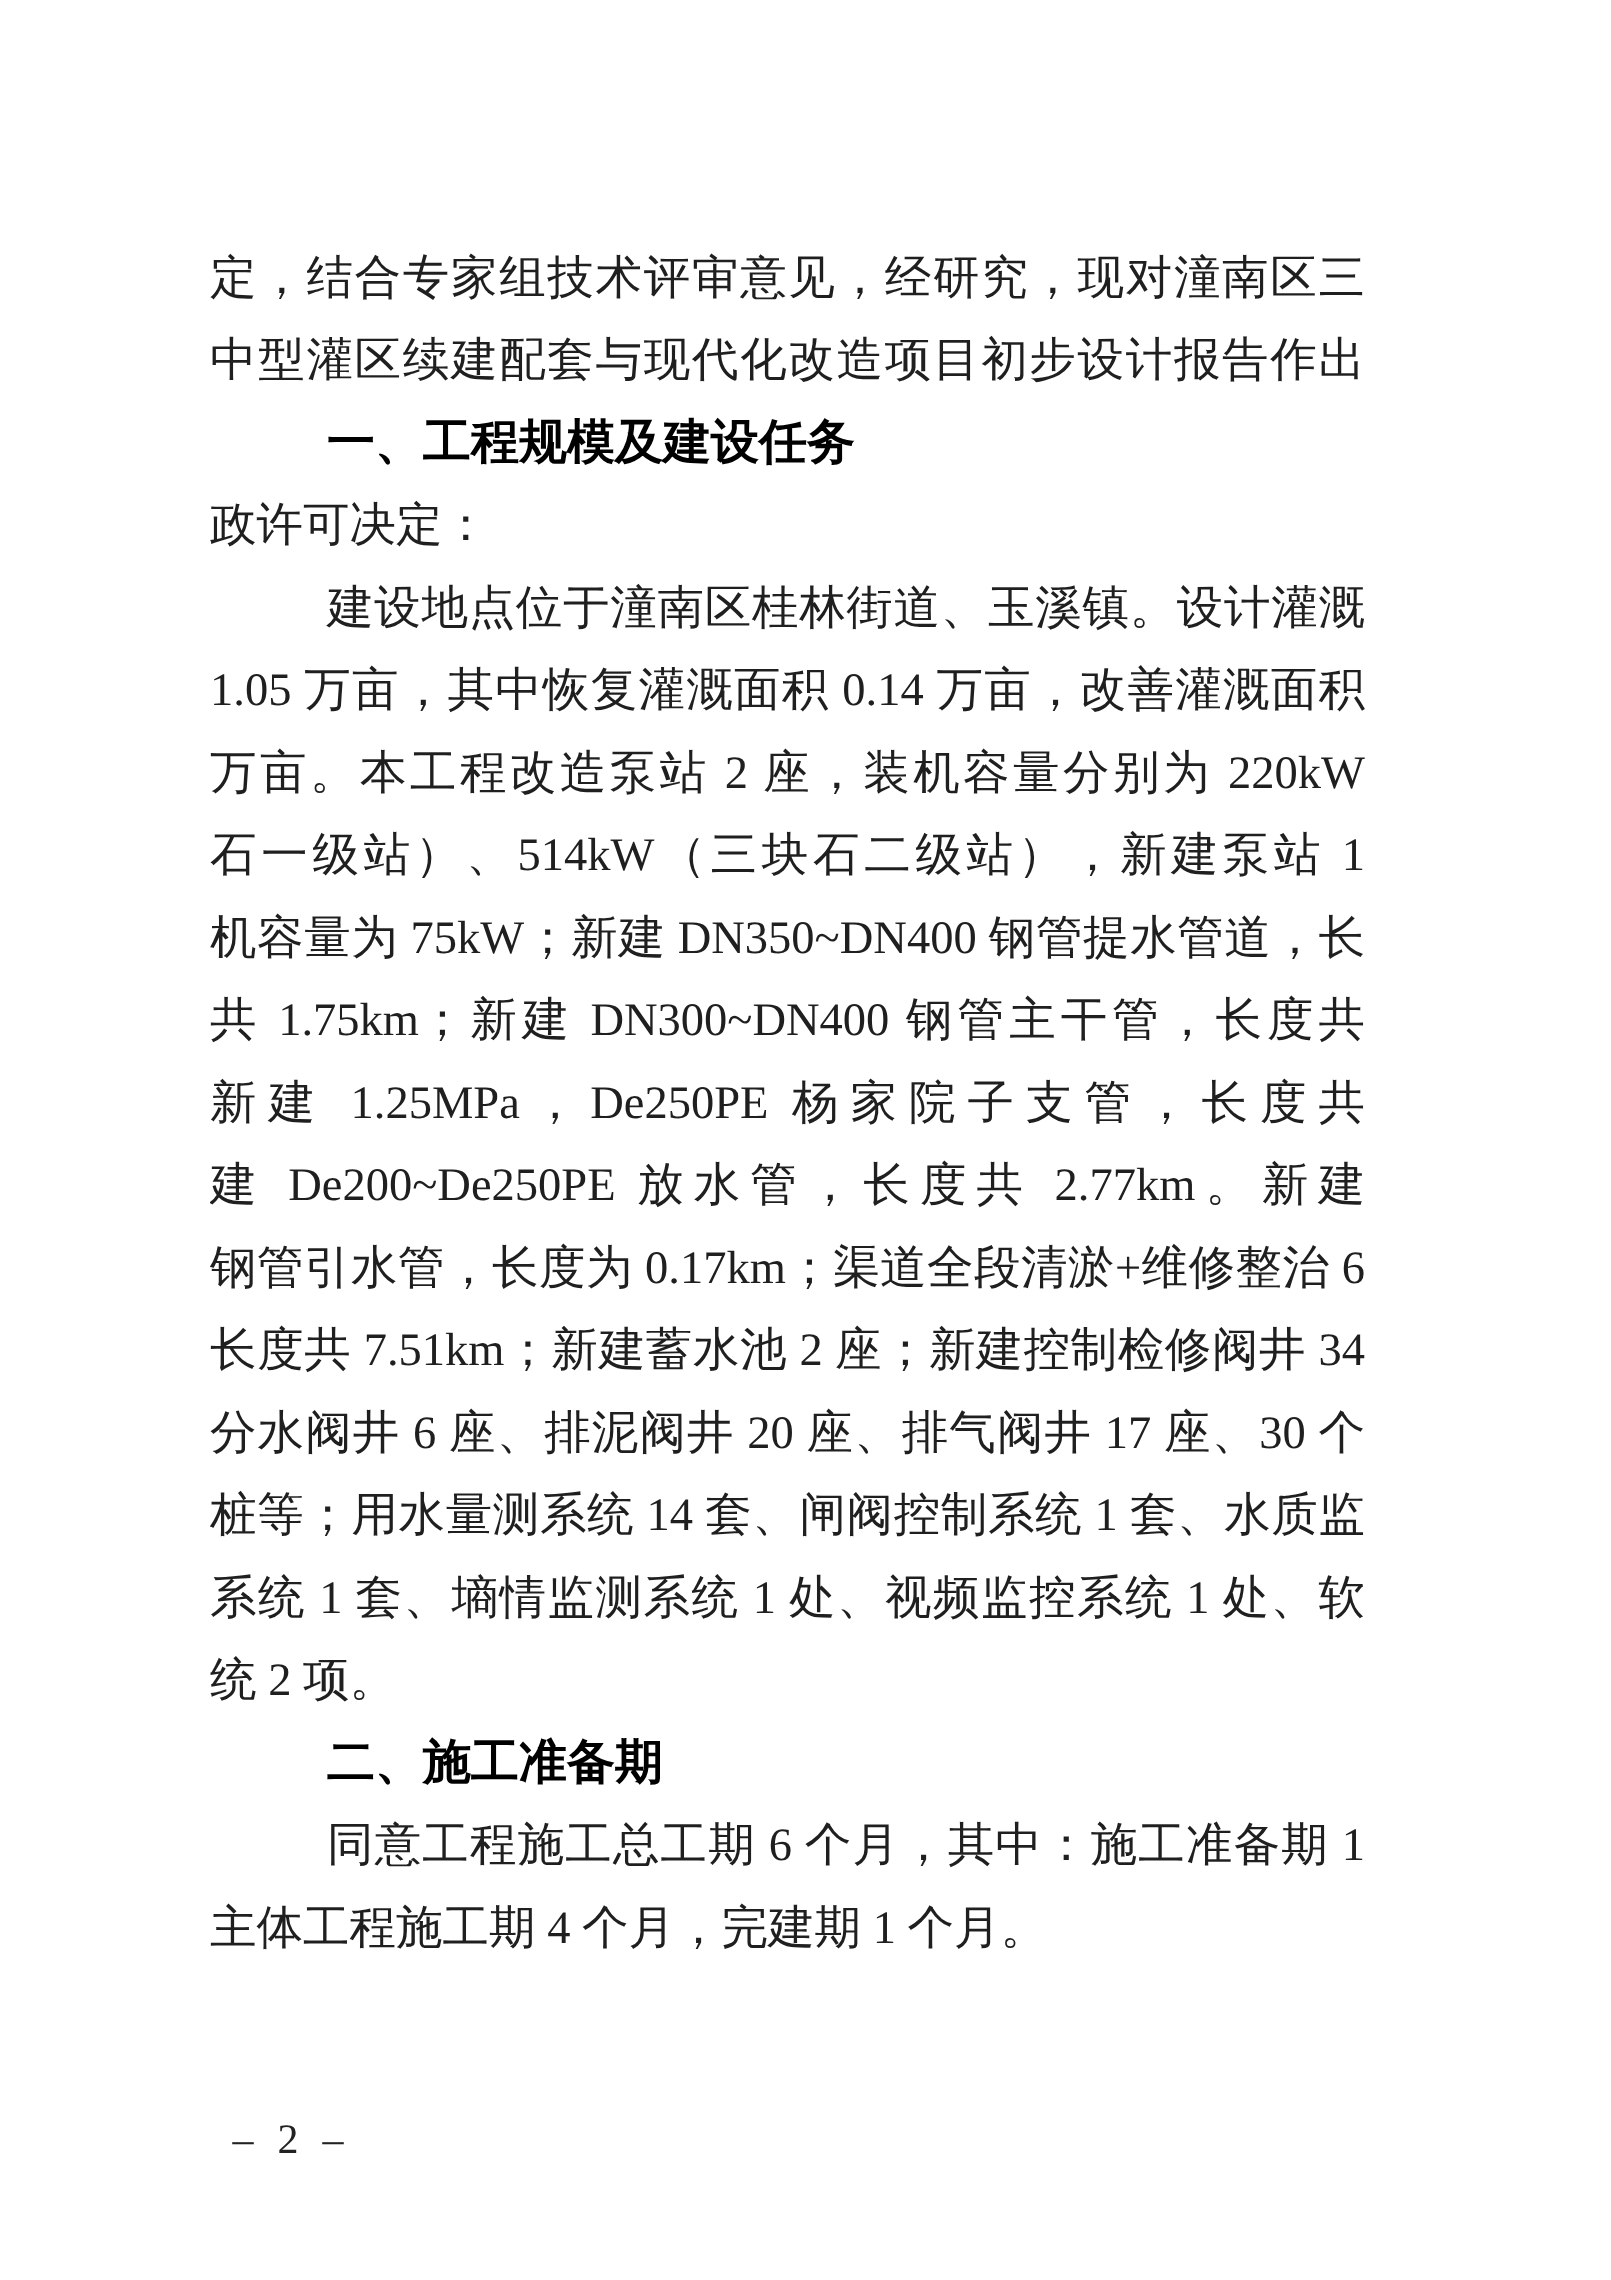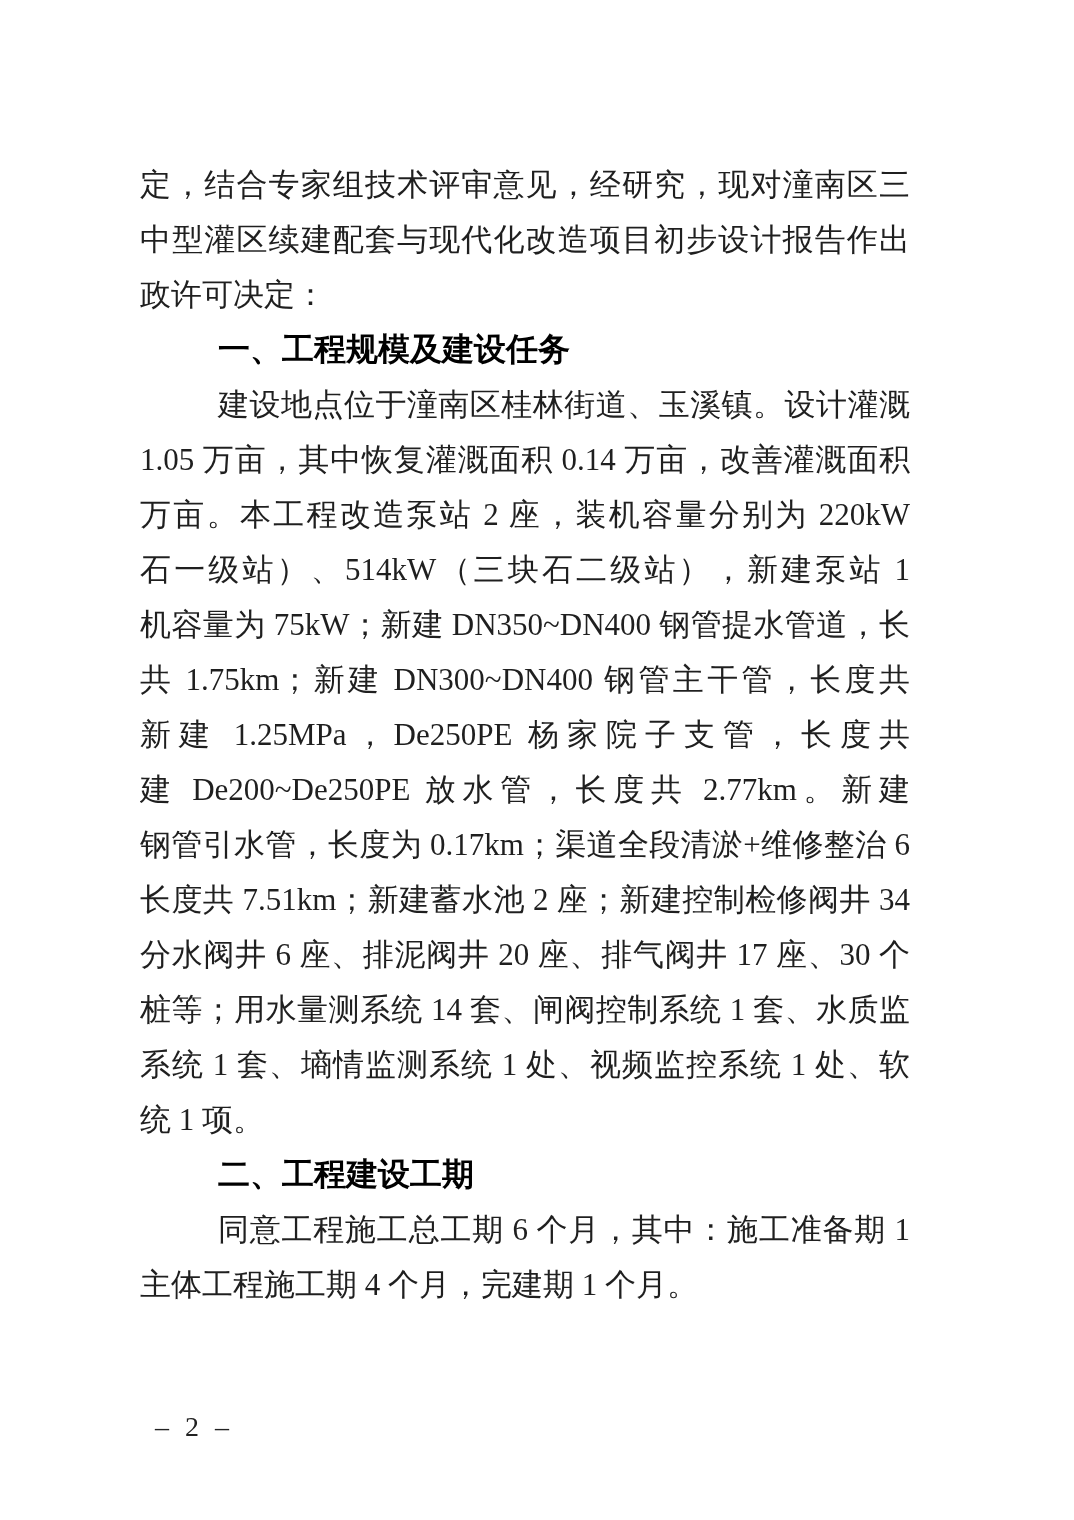--- a/index.html
+++ b/index.html
@@ -51,34 +51,34 @@
     font-family: "Liberation Serif", "DejaVu Serif", serif;
   }
 </style>
 </head>
 <body>
 
 <div class="page">
   <main class="doc" id="docBody">
       <div class="line body justify">定，结合专家组技术评审意见，经研究，现对潼南区三块石</div>
       <div class="line body justify">中型灌区续建配套与现代化改造项目初步设计报告作出行</div>
+      <div class="line heading indent">一、工程规模及建设任务</div>
       <div class="line body">政许可决定：</div>
-      <div class="line heading indent">一、工程规模及建设任务</div>
       <div class="line body indent justify">建设地点位于潼南区桂林街道、玉溪镇。设计灌溉面积</div>
       <div class="line body justify">1.05 万亩，其中恢复灌溉面积 0.14 万亩，改善灌溉面积 0.91</div>
       <div class="line body justify">万亩。本工程改造泵站 2 座，装机容量分别为 220kW（三块</div>
       <div class="line body justify">石一级站）、514kW（三块石二级站），新建泵站 1 座，装</div>
       <div class="line body justify">机容量为 75kW；新建 DN350~DN400 钢管提水管道，长度</div>
       <div class="line body justify">共 1.75km；新建 DN300~DN400 钢管主干管，长度共 4.35km；</div>
       <div class="line body justify">新建 1.25MPa，De250PE 杨家院子支管，长度共 1.09km；新</div>
       <div class="line body justify">建 De200~De250PE 放水管，长度共 2.77km。新建 DN400</div>
       <div class="line body justify">钢管引水管，长度为 0.17km；渠道全段清淤+维修整治 6 条，</div>
       <div class="line body justify">长度共 7.51km；新建蓄水池 2 座；新建控制检修阀井 34 座、</div>
       <div class="line body justify">分水阀井 6 座、排泥阀井 20 座、排气阀井 17 座、30 个标示</div>
       <div class="line body justify">桩等；用水量测系统 14 套、闸阀控制系统 1 套、水质监测</div>
       <div class="line body justify">系统 1 套、墒情监测系统 1 处、视频监控系统 1 处、软件系</div>
-      <div class="line body">统 1 项。</div>
-      <div class="line heading indent">二、工程建设工期</div>
+      <div class="line body">统 2 项。</div>
+      <div class="line heading indent">二、施工准备期</div>
       <div class="line body indent justify">同意工程施工总工期 6 个月，其中：施工准备期 1 个月，</div>
       <div class="line body">主体工程施工期 4 个月，完建期 1 个月。</div>
     </main>
   <div class="footer">– 2 –</div>
 </div>
 
 </body></html>

